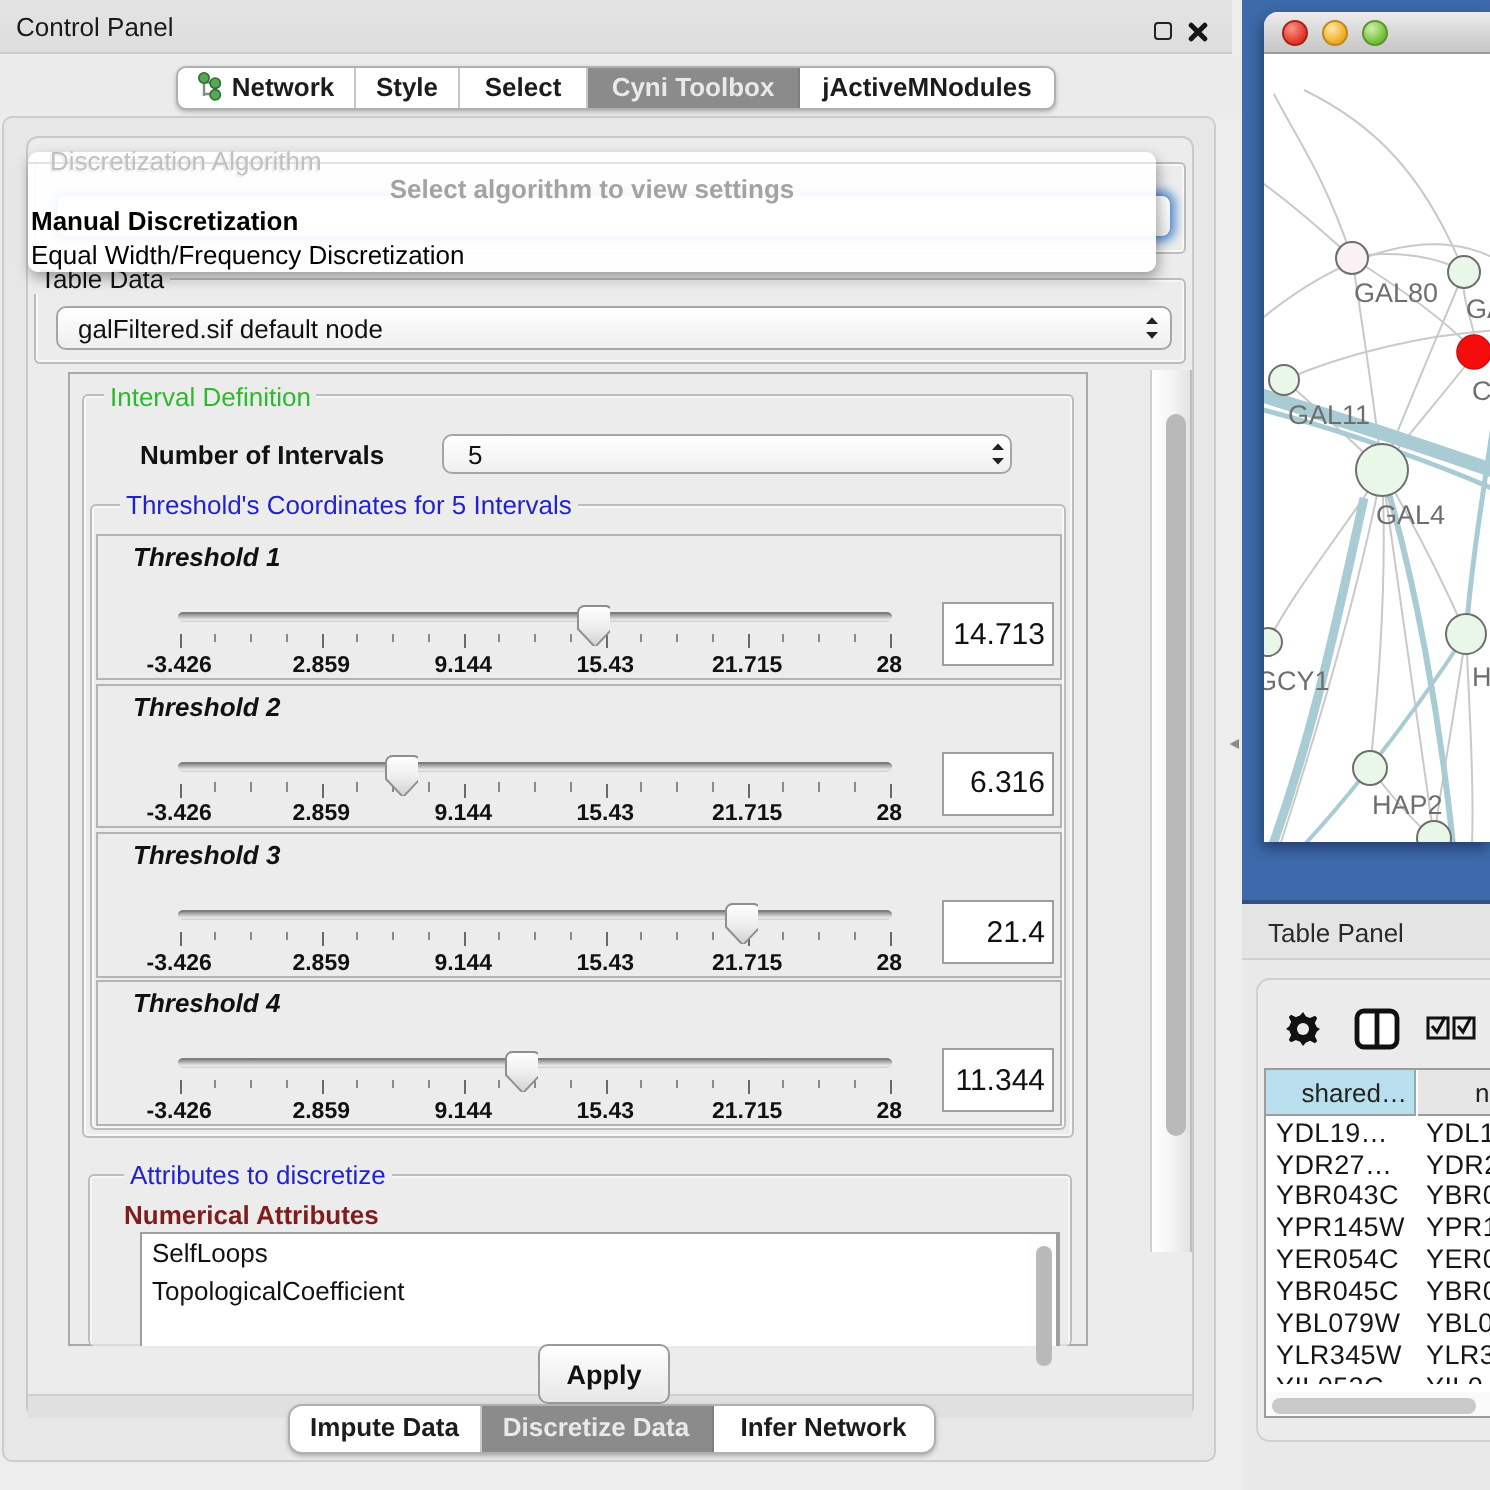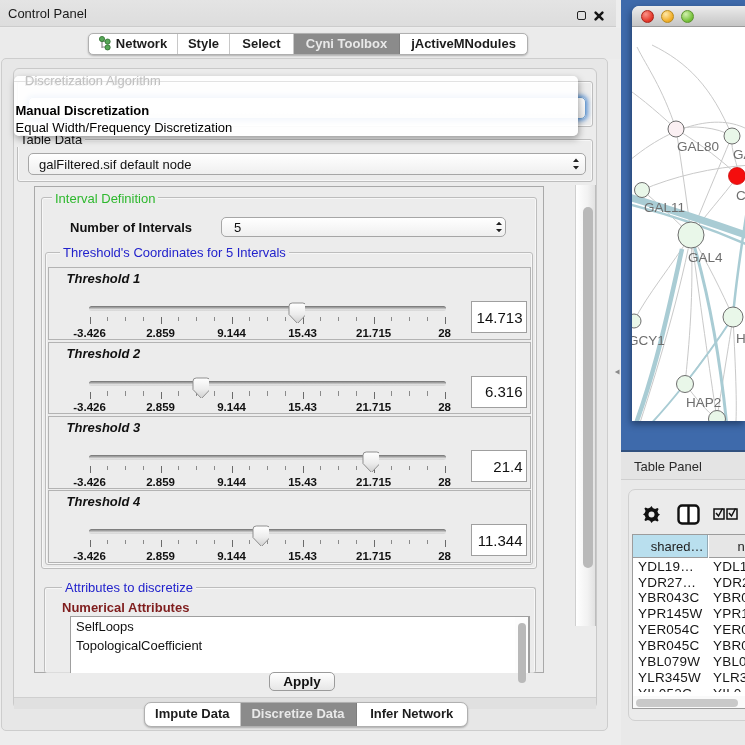--- a/index.html
+++ b/index.html
@@ -62,21 +62,21 @@
 .vbox { position:absolute; left:422.5px; top:33px; width:56px; height:32px;
   background:#ffffff; border:1px solid #9f9f9f; font-size:15px; color:#111;
   display:flex; align-items:center; justify-content:flex-end; padding-right:3.5px; }
 
 
 #attlist { left:70px; top:616px; width:459.5px; height:57px; background:#ffffff;
   border:1px solid #9f9f9f; border-bottom:none; font-size:13px; color:#111; overflow:hidden; }
 #attlist div { height:19.2px; padding-left:5px; display:flex; align-items:center; }
 
 
-#applybtn { left:269px; top:672px; width:66px; height:19px;
+#applybtn { left:269px; top:672px; width:66px; height:30px;
   background:linear-gradient(#ffffff,#e6e6e6); border:1px solid #9b9b9b; border-radius:5px;
   font-size:13.5px; font-weight:600; color:#111; display:flex; align-items:center; justify-content:center; }
 
 
 #popup { left:14px; top:76px; width:564px; height:60px; background:rgba(255,255,255,0.93);
   border-radius:5px; box-shadow:1px 3px 7px rgba(0,0,0,0.35); z-index:50; }
 #popup .hint { position:absolute; left:0; width:100%; top:11px; text-align:center;
   font-size:13px; font-weight:600; color:#a3a3a3; }
 #popup .it1 { position:absolute; left:1.5px; top:27px; font-size:13px; font-weight:700; color:#000; }
 #popup .it2 { position:absolute; left:1.5px; top:44px; font-size:13px; color:#000; }
@@ -370,20 +370,21 @@
 <div class="abs" id="oscroll">
       <div class="th"></div>
     </div>
 <svg class="abs" style="left:614px;top:369px;" width="6" height="6" viewBox="0 0 6 6">
       <path d="M5.5 0.5 L0.8 3 L5.5 5.5 Z" fill="#8a8a8a"></path>
     </svg>
 
 <div class="abs" id="popup">
   <div style="position:absolute;left:0;top:5px;width:100%;height:1px;background:#e2e2e2;"></div>
   <div style="position:absolute;left:8px;top:-3px;font-size:13px;color:#c0c0c0;padding:0 3px;">Discretization Algorithm</div>
+  <div class="hint">Select algorithm to view settings</div>
   <div class="it1">Manual Discretization</div>
   <div class="it2">Equal Width/Frequency Discretization</div>
 </div>
 
 <div class="abs" id="bluepanel"></div>
 <div class="abs" id="macwin">
   <svg width="113" height="394" viewBox="0 0 113 394" style="position:absolute;left:0;top:21px;">
     <g fill="none" stroke="#c9c9c9" stroke-width="1">
       <path d="M44 102 C 60 98, 85 100, 100 109"></path>
       <path d="M44 102 C 20 80, 5 68, -10 58"></path>

